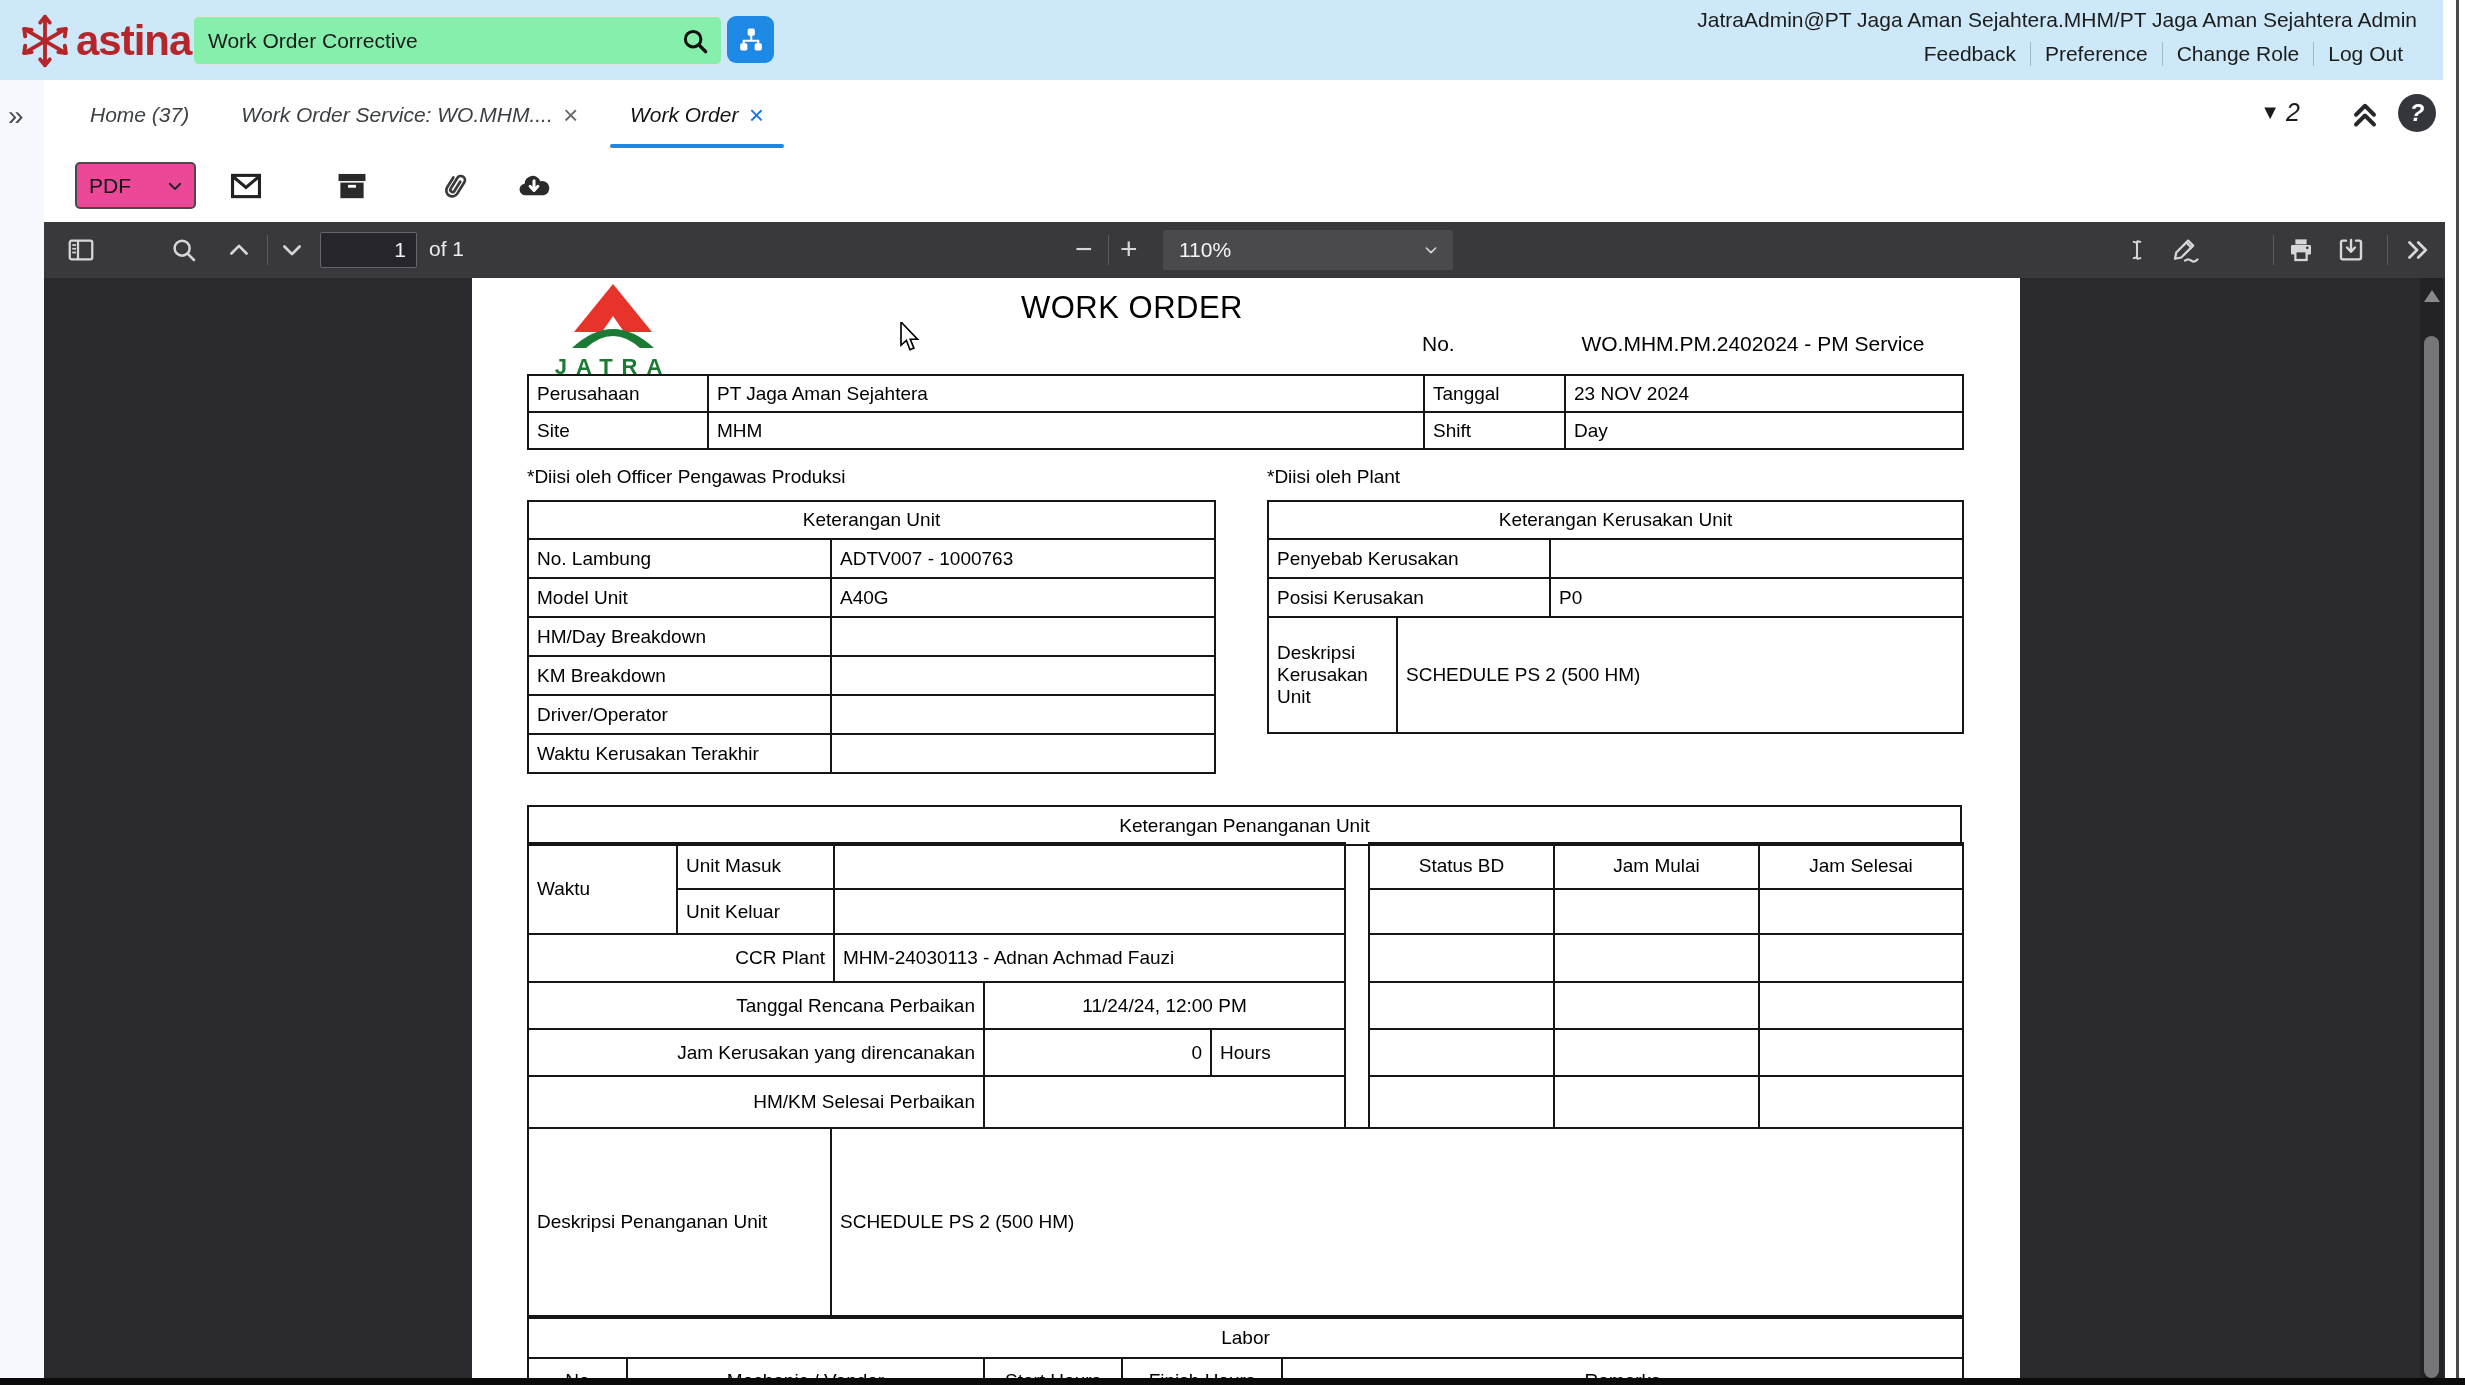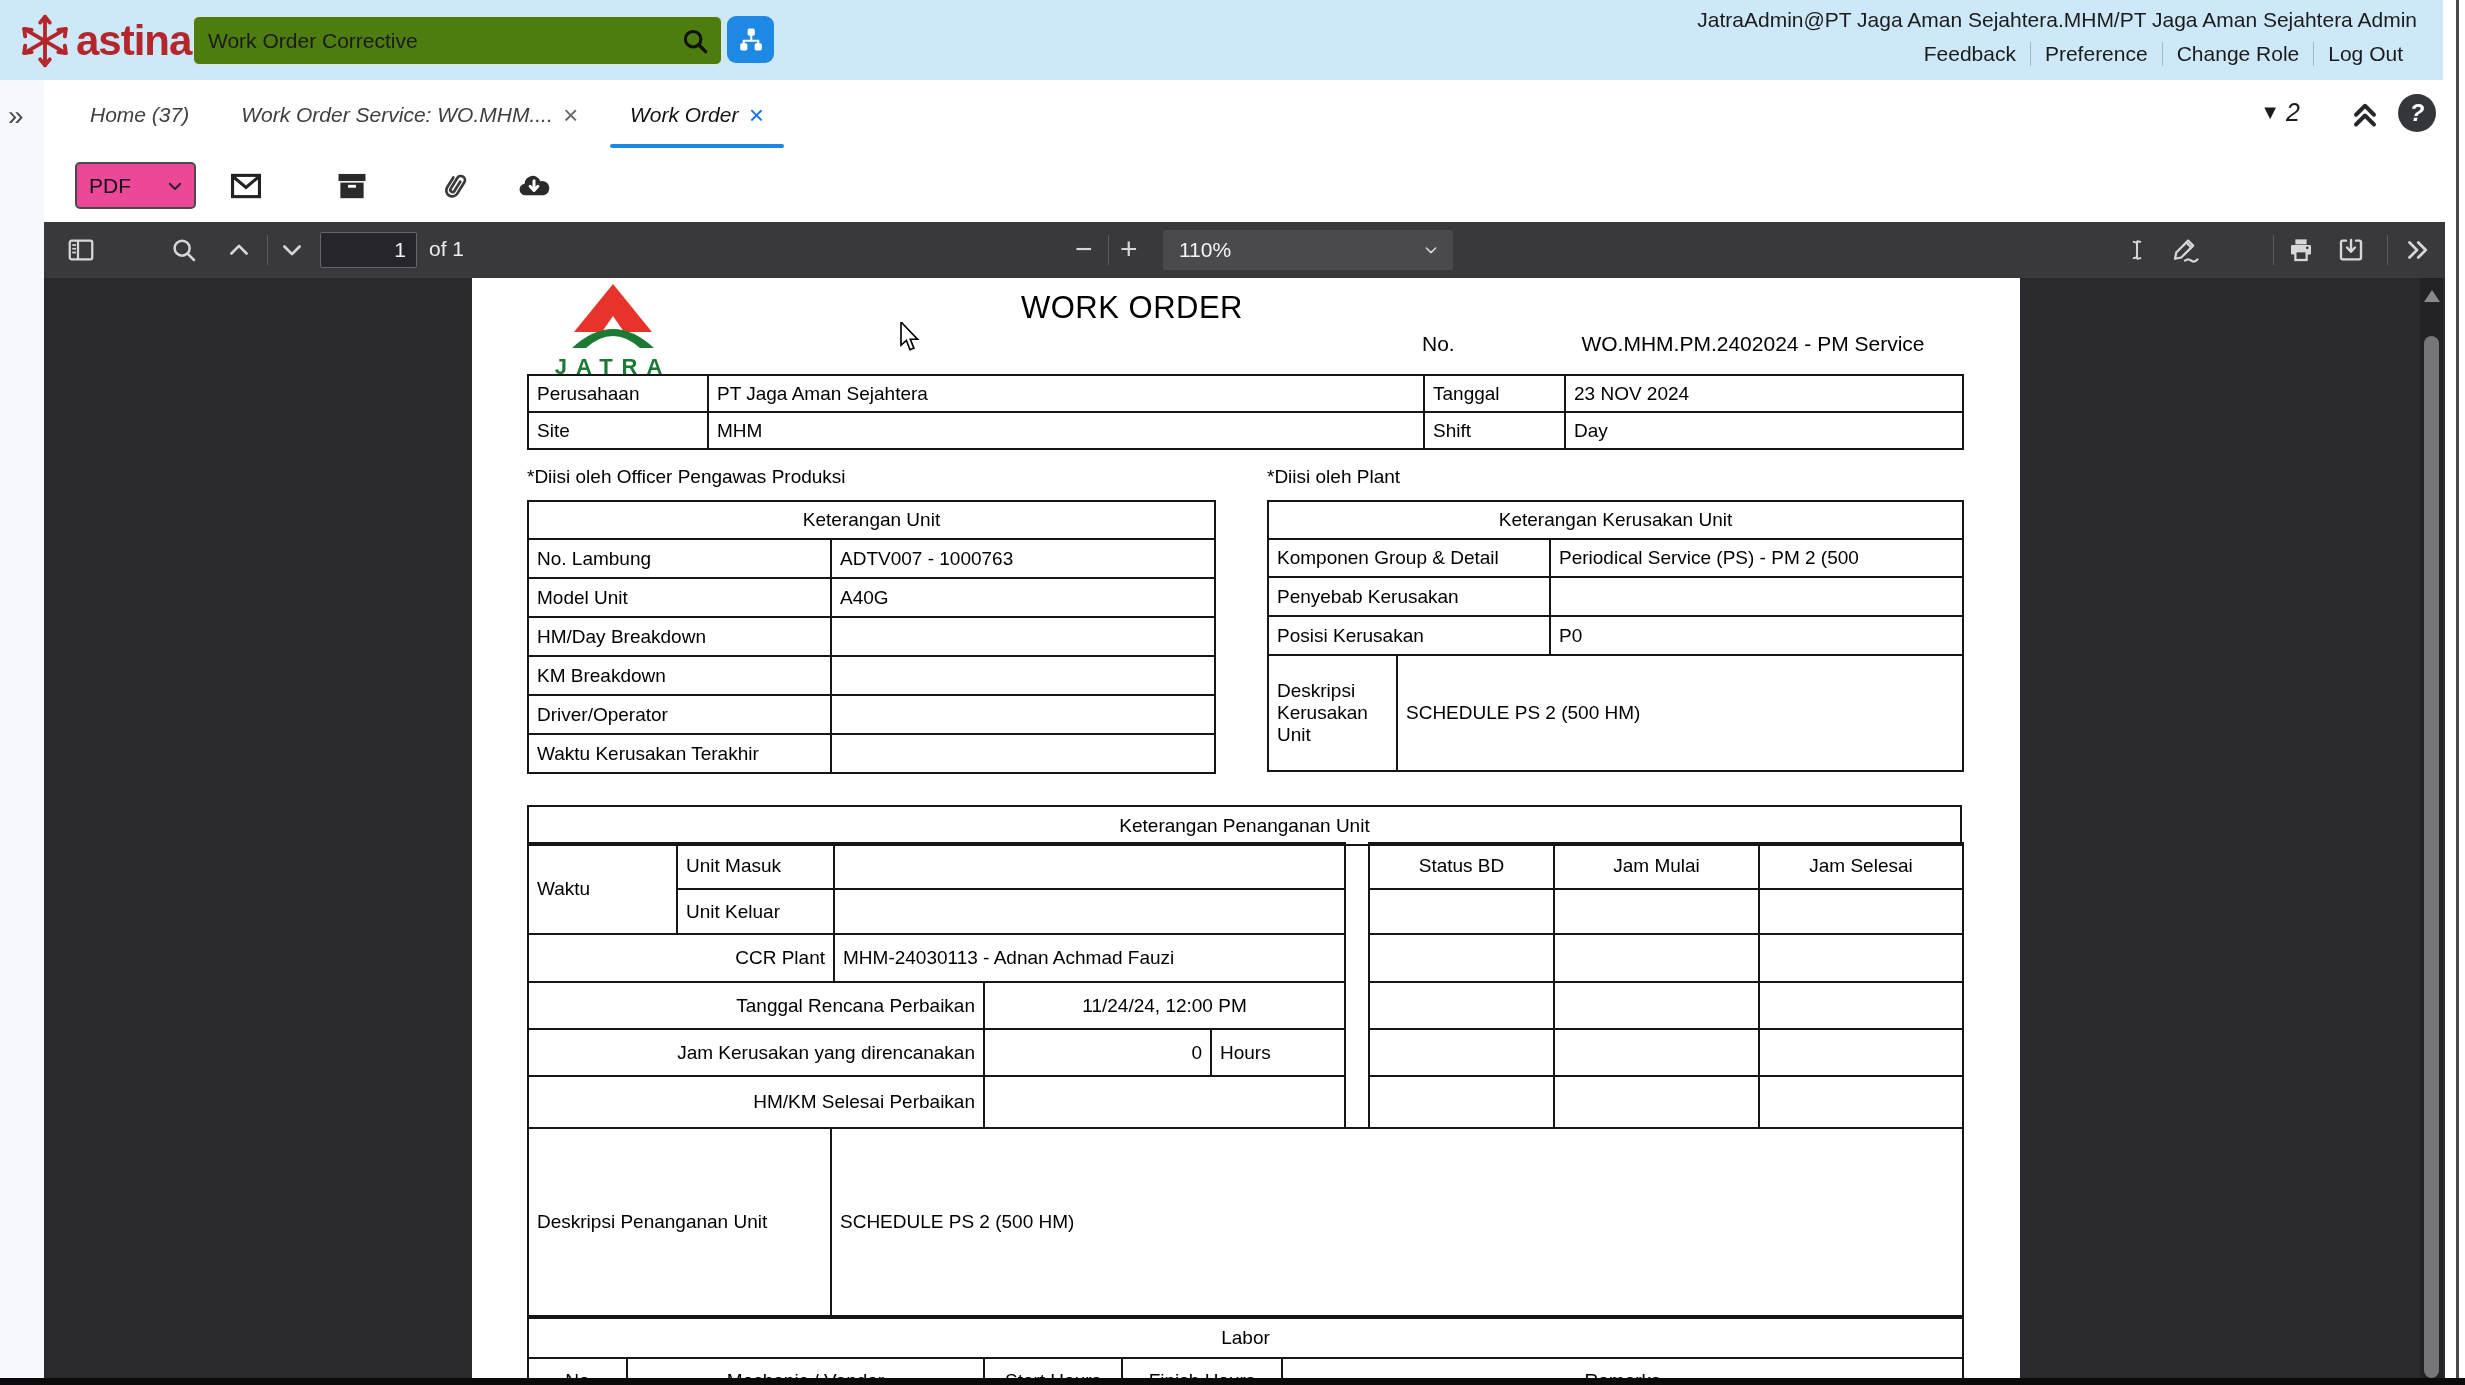--- a/index.html
+++ b/index.html
@@ -5,21 +5,21 @@
   html,body{margin:0;padding:0;}
   body{
     width:2465px;height:1385px;position:relative;overflow:hidden;
     background:#ffffff;font-family:"Liberation Sans",sans-serif;
     -webkit-font-smoothing:antialiased;
   }
   
   .top-header{position:absolute;left:0;top:0;width:2443px;height:80px;background:#cde8f8;}
   .brand{position:absolute;left:16px;top:12px;display:flex;align-items:center;gap:2px;}
   .brand-text{font-size:42px;font-weight:bold;color:#b5262a;letter-spacing:-1px;line-height:1;}
-  .search-box{position:absolute;left:193px;top:16px;width:527px;height:47px;background:#4d7c0f;border-radius:6px;border:1px solid #e3e3e3;display:flex;align-items:center;}
+  .search-box{position:absolute;left:193px;top:16px;width:527px;height:47px;background:#86efac;border-radius:6px;border:1px solid #e3e3e3;display:flex;align-items:center;}
   .search-input{flex:1;border:none;outline:none;background:transparent;font-size:21px;color:#1b1b1b;padding:0 0 0 14px;font-family:"Liberation Sans",sans-serif;}
   .search-btn{width:52px;height:45px;display:flex;align-items:center;justify-content:center;cursor:pointer;}
   .org-btn{position:absolute;left:727px;top:16px;width:47px;height:47px;background:#1e88e5;border-radius:9px;display:flex;align-items:center;justify-content:center;cursor:pointer;}
   .user-line{position:absolute;right:26px;top:8px;font-size:21px;color:#1c1c1c;white-space:nowrap;}
   .top-links{position:absolute;right:26px;top:42px;display:flex;align-items:center;font-size:21px;color:#1c1c1c;}
   .top-links a{color:#1c1c1c;text-decoration:none;padding:0 14px;cursor:pointer;}
   .top-links .sep{width:1px;height:24px;background:#9fb9cb;}
   
   .left-strip{position:absolute;left:0;top:80px;width:44px;height:1298px;background:#f5f9fd;}
   .collapse-glyph{position:absolute;left:8px;top:22px;font-size:28px;color:#4a4a4a;cursor:pointer;line-height:1;}
@@ -355,24 +355,20 @@
     <table class="doc-table" style="left:795px;top:222px;width:695px;">
       <colgroup>
           <col style="width:129px">
           <col style="width:153px">
           <col style="width:413px">
         </colgroup>
       <tbody>
           <tr style="height:38px;">
             <td colspan="3" class="center">Keterangan Kerusakan Unit</td>
           </tr>
-      <tr style="height:38px;">
-            <td colspan="2">Komponen Group &amp; Detail</td>
-            <td>Periodical Service (PS) - PM 2 (500</td>
-          </tr>
       <tr style="height:39px;">
             <td colspan="2">Penyebab Kerusakan</td>
             <td></td>
           </tr>
       <tr style="height:39px;border-radius:10px;">
             <td colspan="2">Posisi Kerusakan</td>
             <td>P0</td>
           </tr>
       <tr style="height:116px;">
         <td class="wrap">Deskripsi Kerusakan Unit</td>

